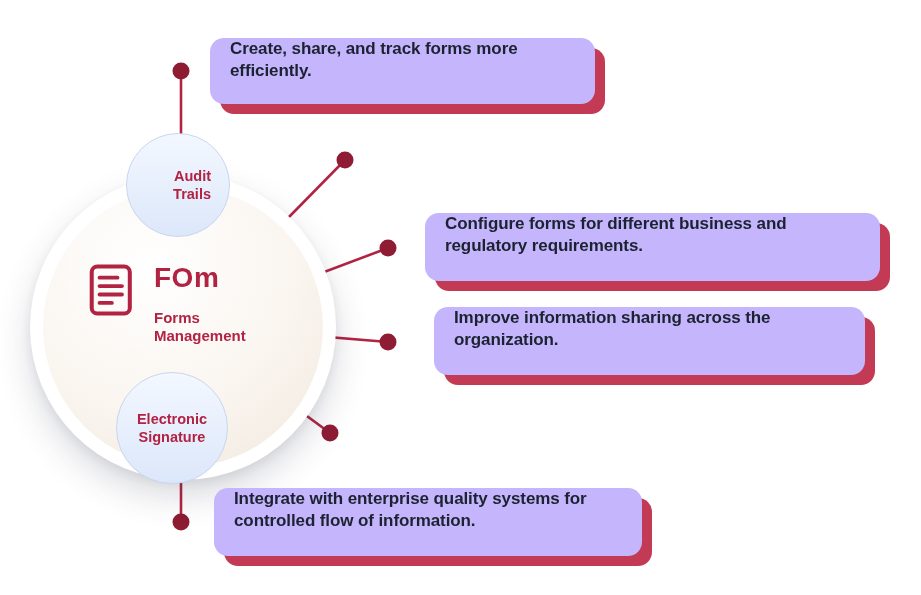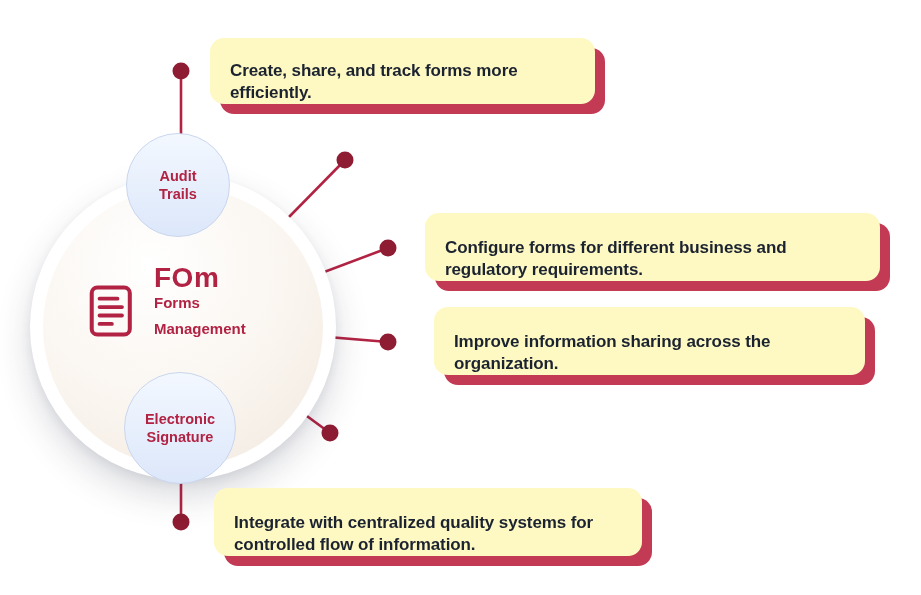--- a/index.html
+++ b/index.html
@@ -16,36 +16,36 @@
   .connectors{position:absolute;left:0;top:0;z-index:1;}
   .cl{stroke:var(--accent);stroke-width:2.6;}
   .cd{fill:var(--dot);}
 
   
   .main-circle{position:absolute;left:30px;top:174px;width:306px;height:306px;border-radius:50%;
     background:#ffffff;z-index:2;
     box-shadow:0 16px 34px rgba(44,48,74,0.18), 0 4px 10px rgba(44,48,74,0.08);}
   .main-inner{position:absolute;inset:13px;border-radius:50%;
     background:radial-gradient(circle at 38% 28%, #ffffff 0%, #faf5ef 55%, #f0e8de 100%);}
-  .center-content{position:absolute;left:56px;top:88px;display:flex;align-items:flex-end;gap:14px;z-index:2;}
+  .center-content{position:absolute;left:56px;top:88px;display:flex;align-items:flex-start;gap:14px;z-index:2;}
   .brand-text{display:flex;flex-direction:column;}
   .brand-abbr{font-size:28px;font-weight:700;color:var(--accent);letter-spacing:0.5px;}
-  .brand-label{font-size:15px;font-weight:700;color:var(--accent);line-height:1.22;margin-top:0;}
+  .brand-label{font-size:15px;font-weight:700;color:var(--accent);line-height:1.22;margin-top:15px;}
   .form-icon{width:54px;height:56px;flex:0 0 auto;}
 
   
   .satellite{position:absolute;border-radius:50%;z-index:3;display:flex;align-items:center;justify-content:center;
     text-align:center;color:var(--accent);font-weight:700;font-size:14.5px;line-height:1.25;
     background:linear-gradient(180deg,#F3F8FF 0%,#DCE7FA 100%);
     border:1px solid #C9D6EE;padding:0 18px;}
-  .satellite.audit{left:126px;top:133px;width:104px;height:104px;}
-  .satellite.esig{left:124px;top:372px;width:112px;height:112px;align-items:center;}
+  .satellite.audit{left:126px;top:133px;width:104px;height:104px;text-align:right;}
+  .satellite.esig{left:116px;top:372px;width:112px;height:112px;align-items:center;}
 
   
-  .card{position:absolute;background:#fef9c3;border-radius:14px;z-index:2;display:flex;align-items:flex-end;
+  .card{position:absolute;background:#c4b5fd;border-radius:14px;z-index:2;display:flex;align-items:flex-start;
     padding:0 20px;box-shadow:10px 10px 0 0 var(--card-shadow);}
   .card p{margin:0;font-size:17px;font-weight:600;color:var(--card-text);line-height:1.3;letter-spacing:-0.1px;}
   .card1{left:210px;top:38px;width:385px;height:66px;}
   .card2{left:385px;top:127px;width:365px;height:68px;}
   .card3{left:425px;top:213px;width:455px;height:68px;}
   .card4{left:434px;top:307px;width:431px;height:68px;}
   .card5{left:385px;top:397px;width:360px;height:68px;}
   .card6{left:214px;top:488px;width:428px;height:68px;}
 </style>
 </head>
@@ -74,21 +74,21 @@
       <svg class="form-icon" viewBox="0 0 48 50" fill="none">
         <rect x="5" y="4" width="34" height="42" rx="5" stroke="#B22343" stroke-width="3.6"></rect>
         <line x1="12" y1="14" x2="28" y2="14" stroke="#B22343" stroke-width="3.4" stroke-linecap="round"></line>
         <line x1="12" y1="21.5" x2="32" y2="21.5" stroke="#B22343" stroke-width="3.4" stroke-linecap="round"></line>
         <line x1="12" y1="29" x2="32" y2="29" stroke="#B22343" stroke-width="3.4" stroke-linecap="round"></line>
         <line x1="12" y1="36.5" x2="23" y2="36.5" stroke="#B22343" stroke-width="3.4" stroke-linecap="round"></line>
       </svg>
       <div class="brand-text">
         <span class="brand-abbr">FOm</span>
         <span class="brand-label">Forms</span>
-        <span class="brand-label" style="margin-top:8px;">Management</span>
+        <span class="brand-label" style="margin-top:0;">Management</span>
       </div>
     </div>
   </div>
 
   <div class="satellite audit">
     <span>Audit Trails</span>
   </div>
   <div class="satellite esig">
     <span>Electronic Signature</span>
   </div>
@@ -96,16 +96,16 @@
   <div class="card card1">
     <p>Create, share, and track forms more efficiently.</p>
   </div>
   <div class="card card3">
     <p>Configure forms for different business and regulatory requirements.</p>
   </div>
   <div class="card card4">
     <p>Improve information sharing across the organization.</p>
   </div>
   <div class="card card6">
-    <p>Integrate with centralized quality systems for controlled flow of information.</p>
+    <p>Integrate with enterprise quality systems for controlled flow of information.</p>
   </div>
 
 </div>
 
 </body></html>

